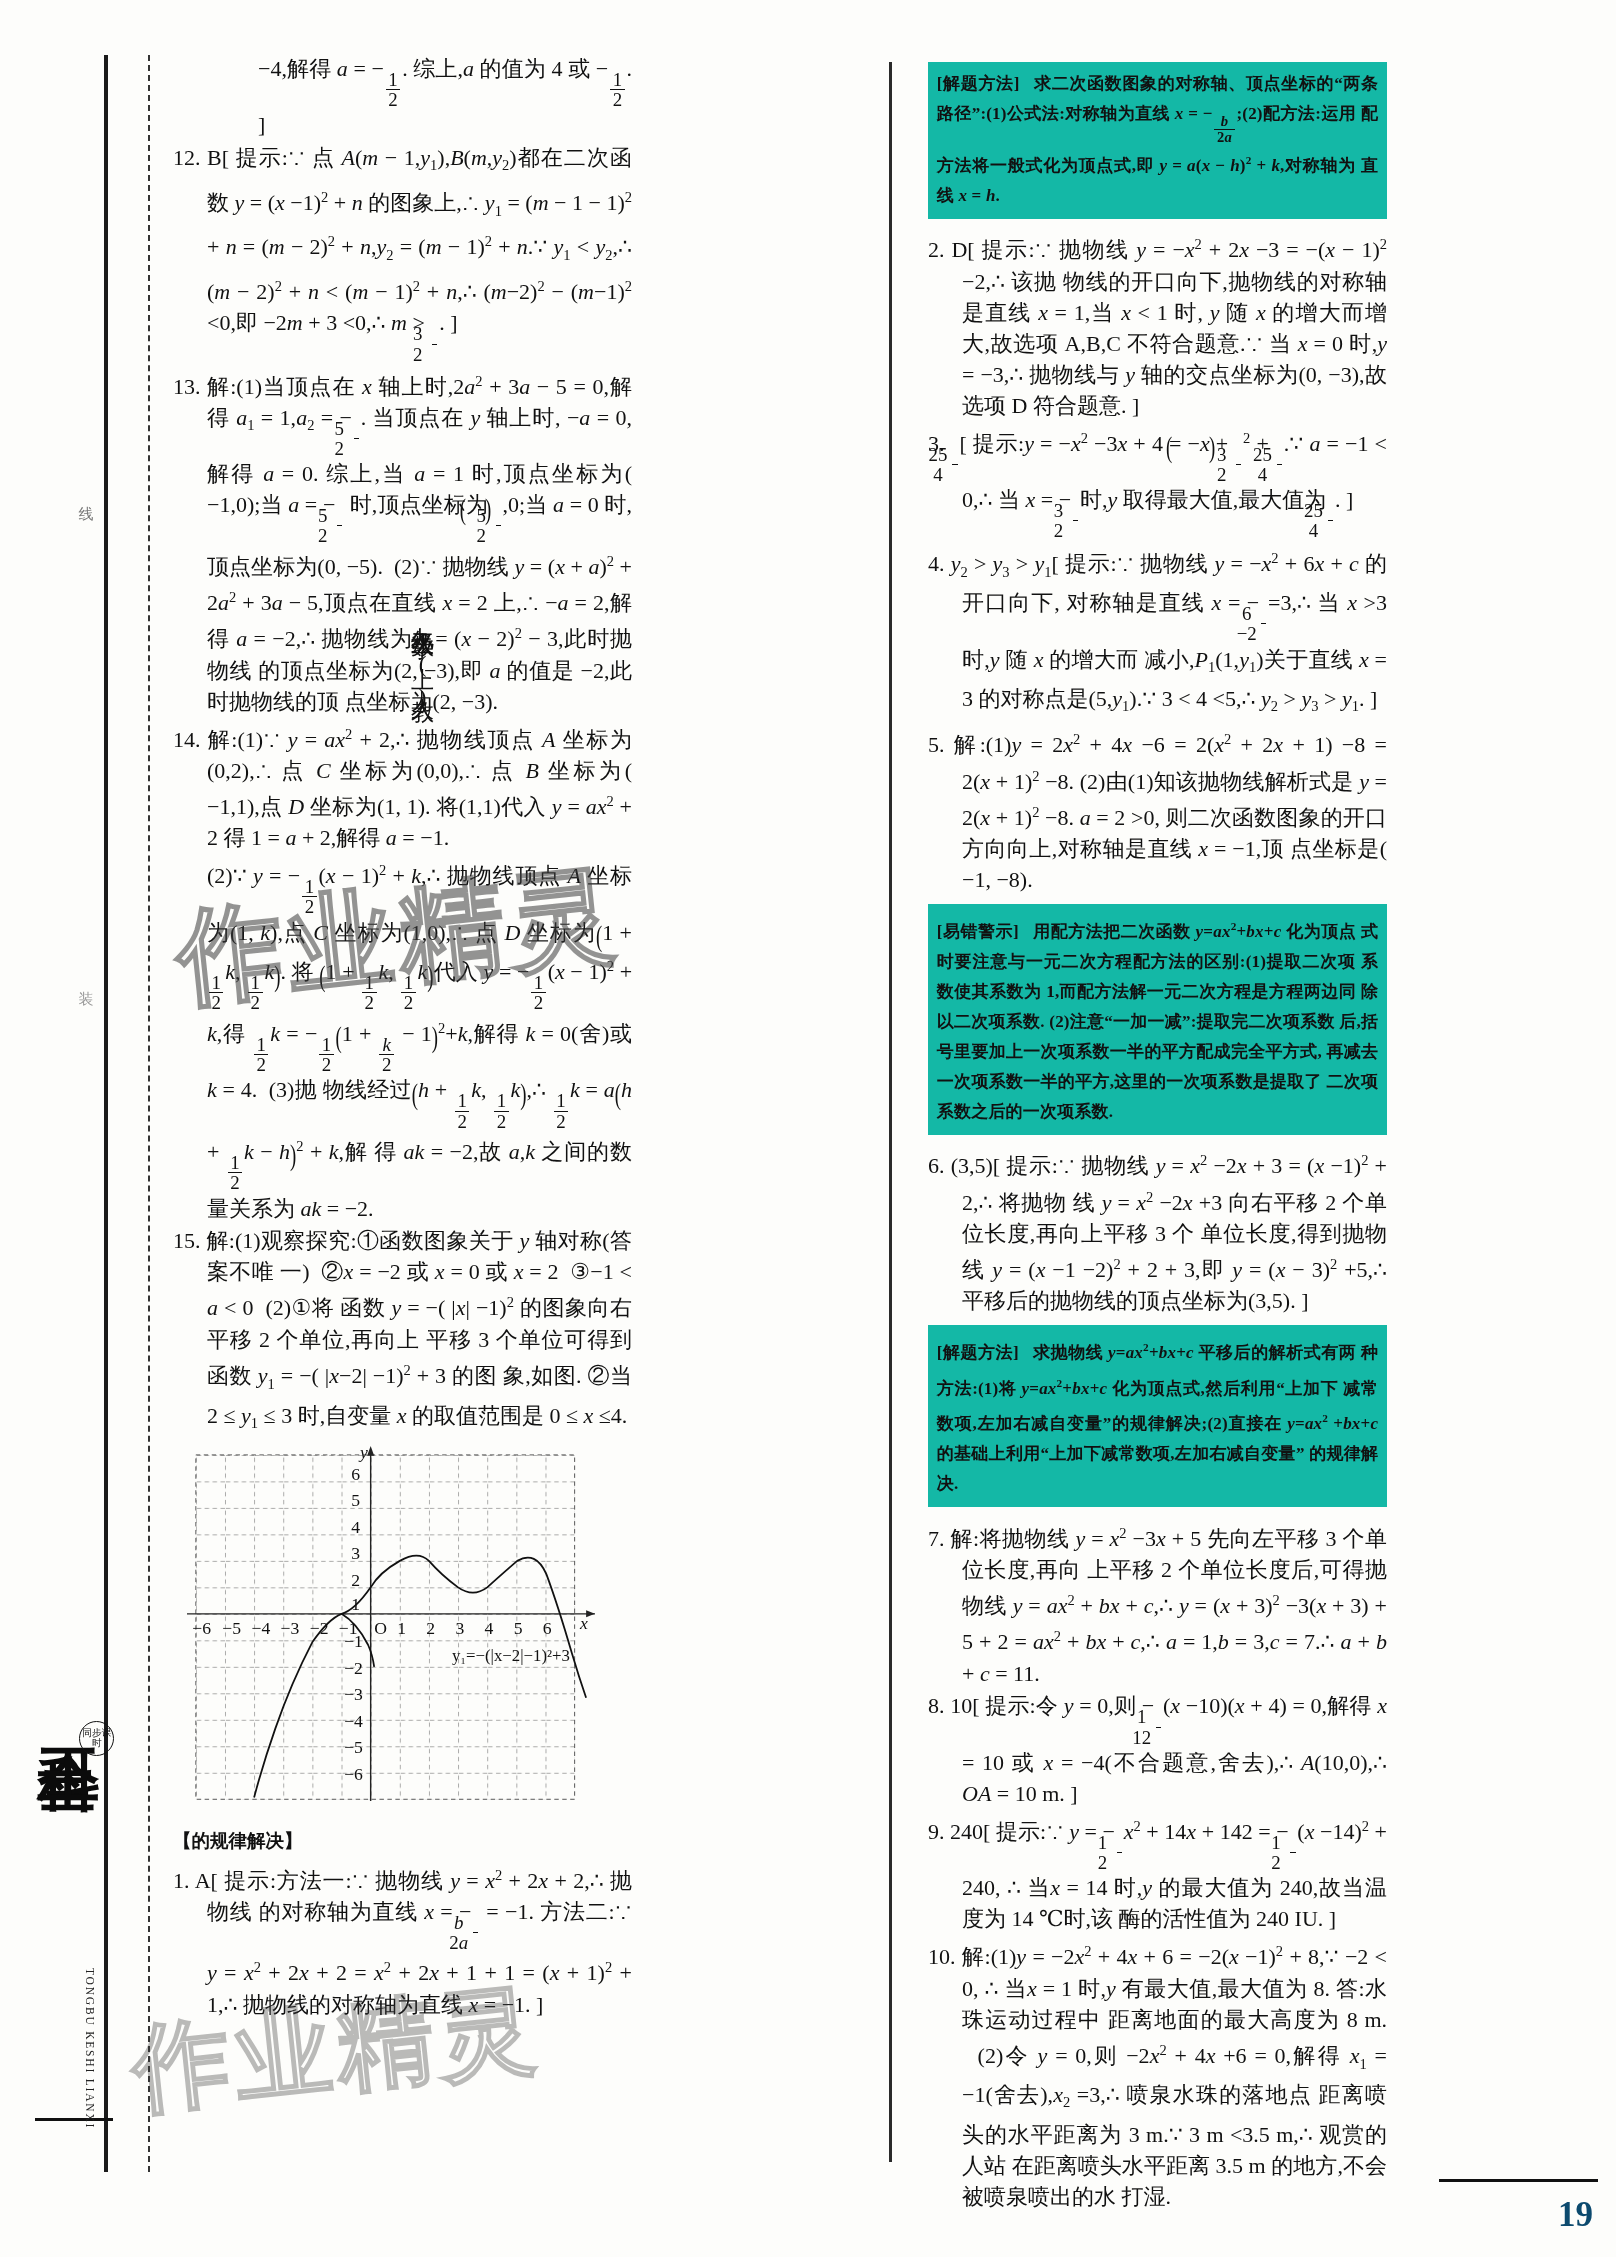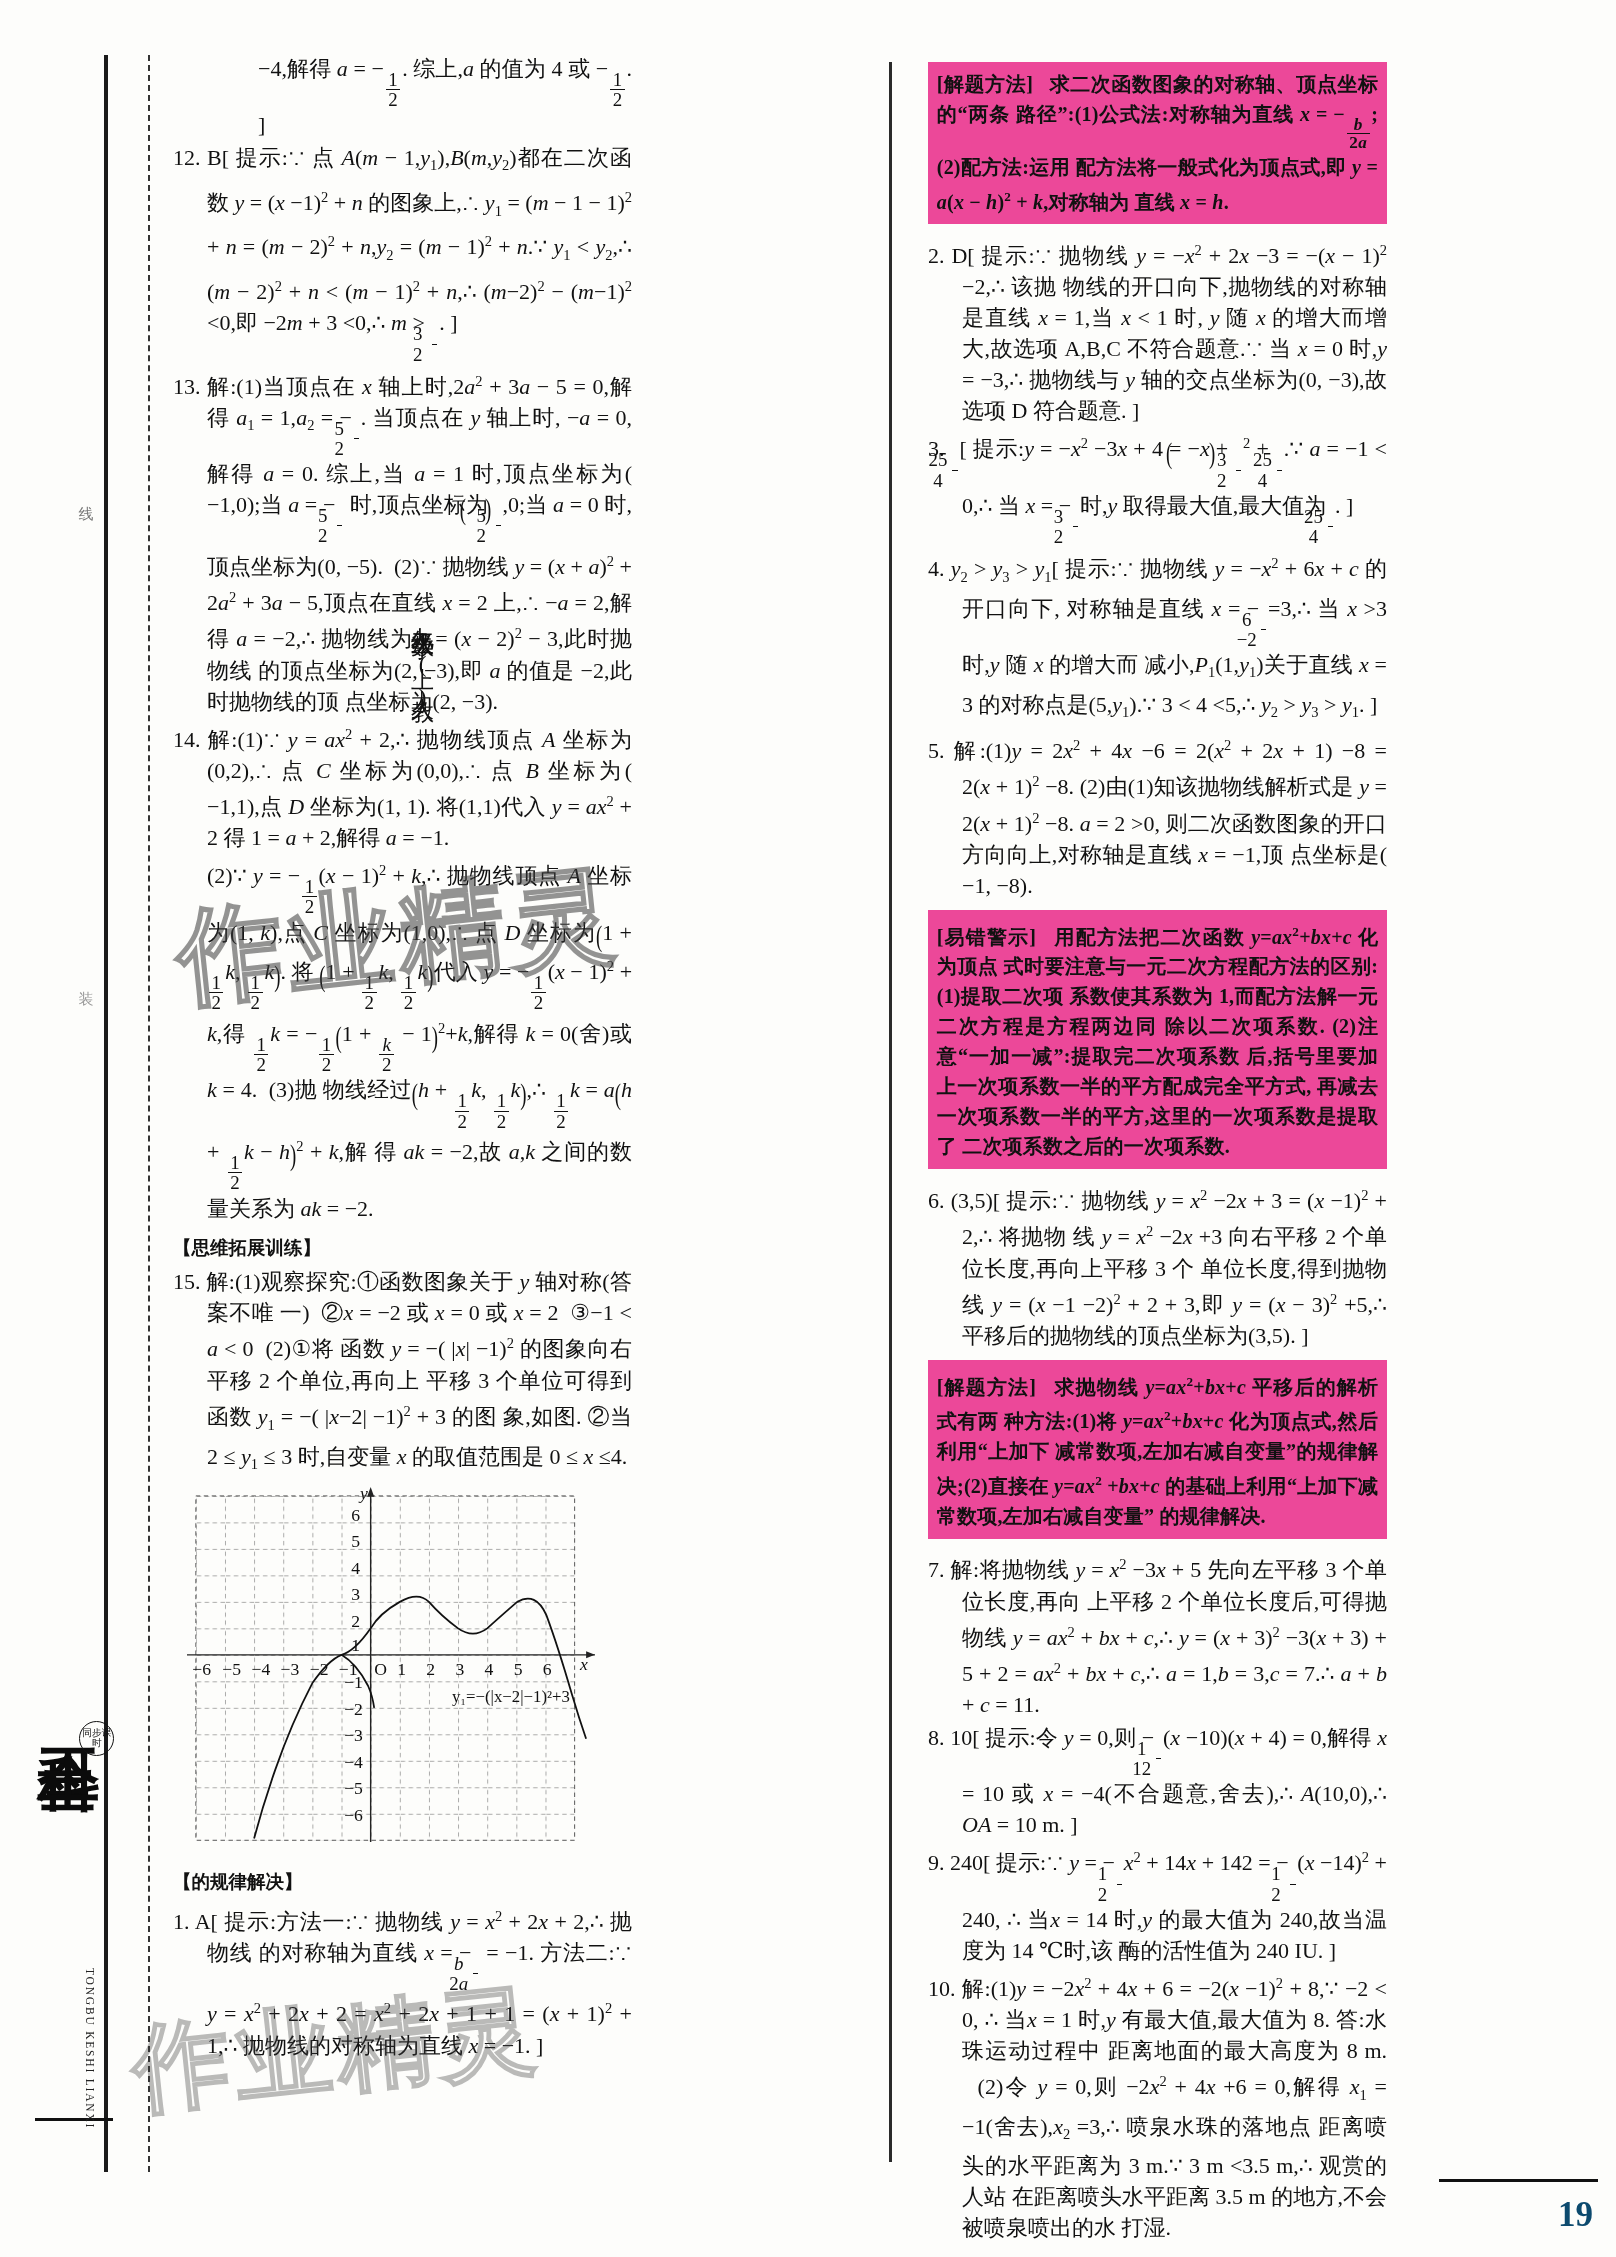--- a/index.html
+++ b/index.html
@@ -77,24 +77,24 @@
   sub{font-size:.66em;}
   sup{font-size:.66em;}
   .frac{display:inline-flex;flex-direction:column;vertical-align:-0.52em;
         text-align:center;line-height:1.02;margin:0 1.8px;font-size:.86em;}
   .frac .n{border-bottom:1.2px solid #111;padding:0 2.6px;}
   .frac .d{padding:0 2.6px;}
   .pth{display:inline-block;transform:scaleY(1.55);font-size:.85em;vertical-align:-0.12em;}
 
   
   .callout{
-    background:#ec4899;
+    background:#14b8a6;
     padding:7px 8.8px 8px 8.8px;
     margin:8.8px 0 10.6px 0;
-    font-size:20px;line-height:30px;
+    font-size:17px;line-height:30px;
     text-align:justify;
     font-weight:700;
     letter-spacing:0.2px;
   }
   .callout .tag{font-weight:700;}
 
   
   .sect{font-size:18.5px;font-weight:700;line-height:34px;margin:7px 0 1.8px 0;}
   .chapter{
     font-size:19.4px;font-weight:700;text-align:center;line-height:35px;
@@ -232,21 +232,20 @@
         </span><span class="it">k</span><span class="pth">)</span>,∴ <span class="frac">
           <span class="n">1</span>
           <span class="d">2</span>
         </span><span class="it">k</span> = <span class="it">a</span><span class="pth">(</span><span class="it">h</span> + <span class="frac">
           <span class="n">1</span>
           <span class="d">2</span>
         </span><span class="it">k</span> − <span class="it">h</span><span class="pth">)</span><sup>2</sup> + <span class="it">k</span>,解
       得 <span class="it">ak</span> = −2,故 <span class="it">a</span>,<span class="it">k</span> 之间的数量关系为 <span class="it">ak</span> = −2.
     </div>
 
-    <div class="sect">【思维拓展训练】</div>
 
     <div class="blk hang">
       15. 解:(1)观察探究:①函数图象关于 <span class="it">y</span> 轴对称(答案不唯
       一) &nbsp;②<span class="it">x</span> = −2 或 <span class="it">x</span> = 0 或 <span class="it">x</span> = 2 &nbsp;③−1 &lt; <span class="it">a</span> &lt; 0 &nbsp;(2)①将
       函数 <span class="it">y</span> = −( |<span class="it">x</span>| −1)<sup>2</sup> 的图象向右平移 2 个单位,再向上
       平移 3 个单位可得到函数 <span class="it">y</span><sub>1</sub> = −( |<span class="it">x</span>−2| −1)<sup>2</sup> + 3 的图
       象,如图. ②当 2 ≤ <span class="it">y</span><sub>1</sub> ≤ 3 时,自变量 <span class="it">x</span> 的取值范围是 0 ≤ <span class="it">x</span>
       ≤4.
     </div>
 

